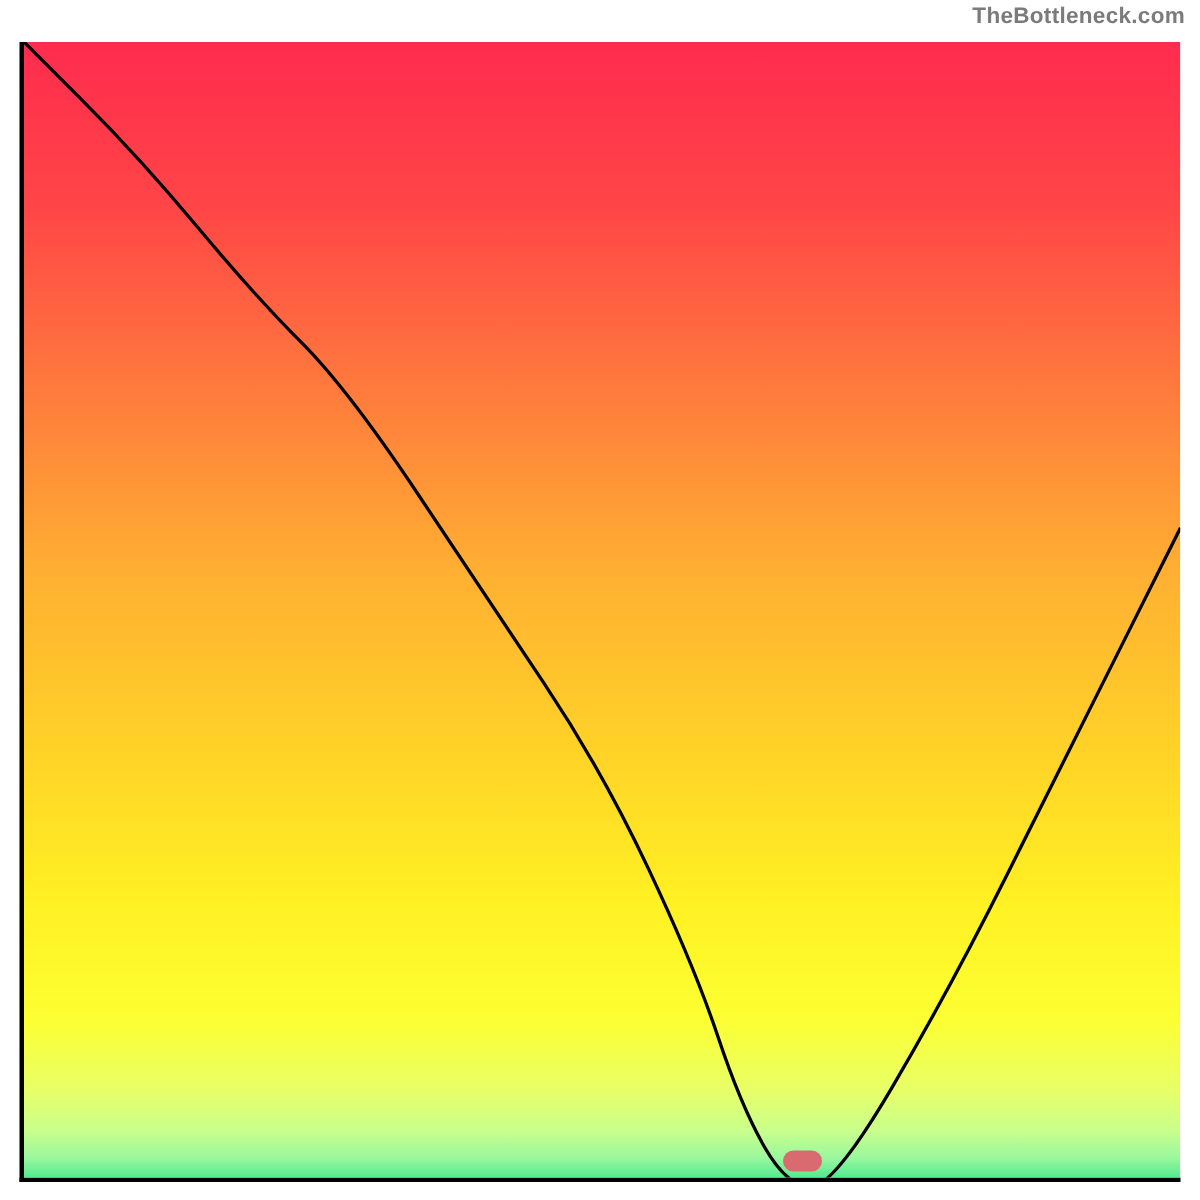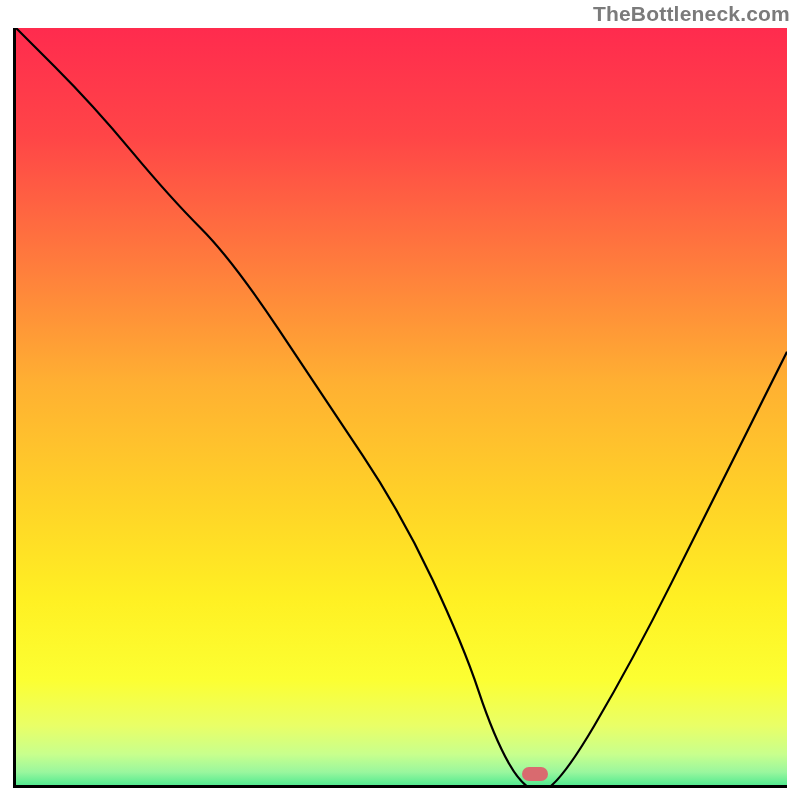--- a/index.html
+++ b/index.html
@@ -13,21 +13,21 @@
   }
   .wrap {
     position: relative;
     width: 800px;
     height: 800px;
   }
   .attribution {
     position: absolute;
     top: 2px;
     right: 10px;
-    font-size: 21px;
+    font-size: 15px;
     font-weight: 600;
     color: #7b7b7b;
     letter-spacing: 0.2px;
   }
   .chart {
     position: absolute;
     left: 13px;
     top: 28px;
     width: 774px;
     height: 760px;

